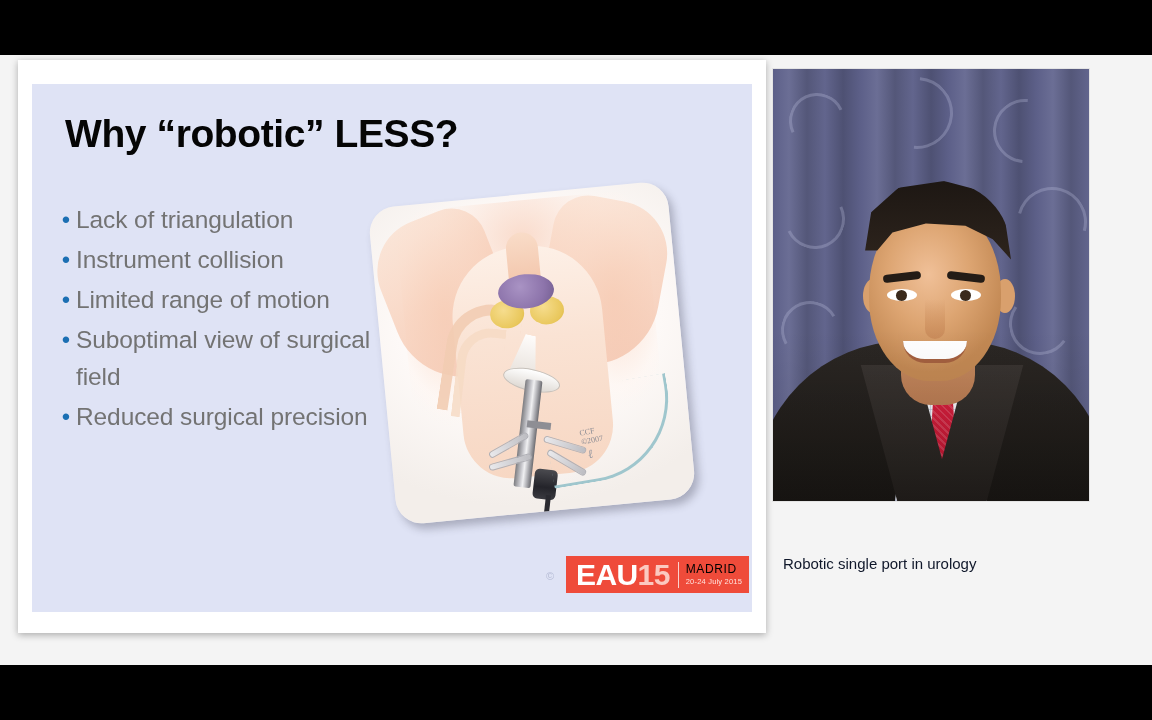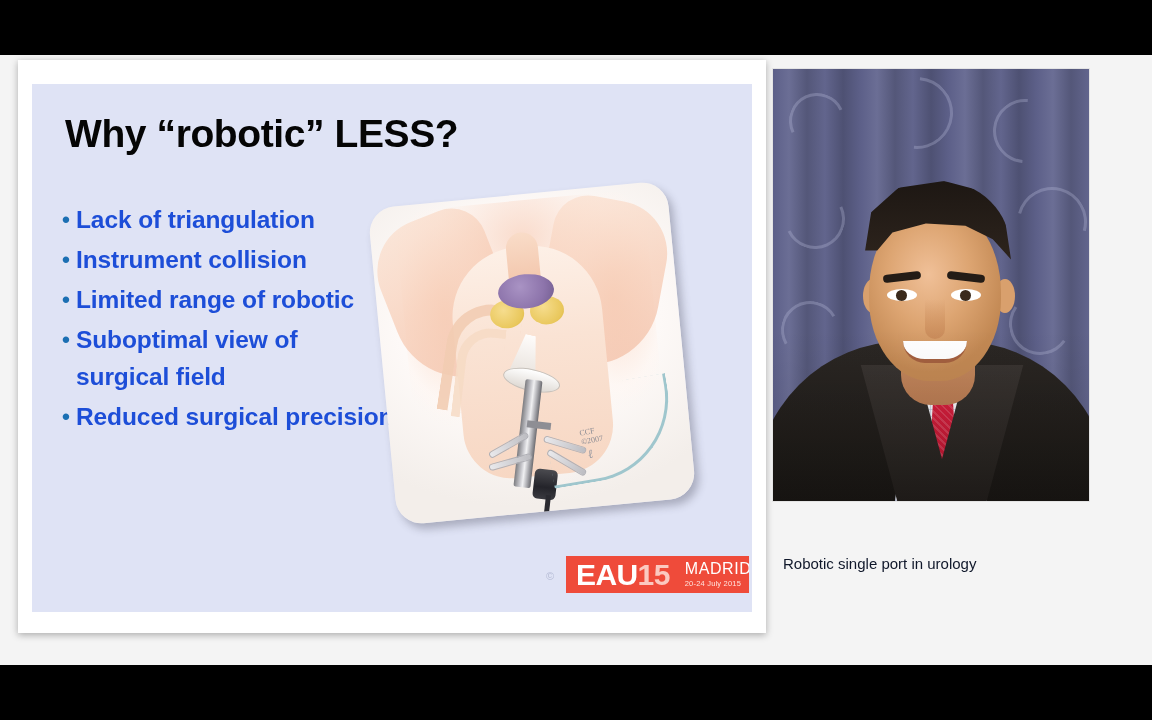--- a/index.html
+++ b/index.html
@@ -92,23 +92,23 @@
   .bullet-dot {
     flex: 0 0 auto;
     width: 20px;
     color: #1b6fb3;
     font-size: 24px;
     line-height: 37px;
     text-align: center;
   }
   .bullet-text {
     flex: 1 1 auto;
-    color: #1d4ed8;
+    color: #737373;
     font-size: 24.5px;
-    font-weight: bold;
+    font-weight: normal;
     line-height: 37px;
     letter-spacing: -0.1px;
   }
 
   
   #illustration {
     position: absolute;
     left: 350px;
     top: 110px;
     width: 322px;
@@ -306,22 +306,22 @@
   #eau-mark .eau { color: #ffffff; }
   #eau-mark .yr  { color: #fbc9c0; }
   #eau-divider {
     width: 1px;
     height: 26px;
     background: rgba(255,255,255,0.75);
     margin: 0 7px 0 8px;
   }
   #eau-city-wrap { display: flex; flex-direction: column; justify-content: center; }
   #eau-city {
-    color: #ffffff;
-    font-size: 16px;
+    color: #000000;
+    font-size: 12px;
     letter-spacing: 0.6px;
     line-height: 1.05;
   }
   #eau-dates {
     color: #ffe3de;
     font-size: 7.5px;
     letter-spacing: 0.2px;
     line-height: 1.2;
     margin-top: 1px;
   }
@@ -527,21 +527,21 @@
           <li class="bullet-row">
             <span class="bullet-dot">•</span>
             <span class="bullet-text">Lack of triangulation</span>
           </li>
           <li class="bullet-row">
             <span class="bullet-dot">•</span>
             <span class="bullet-text">Instrument collision</span>
           </li>
           <li class="bullet-row">
             <span class="bullet-dot">•</span>
-            <span class="bullet-text">Limited range of robotic</span>
+            <span class="bullet-text">Limited range of motion</span>
           </li>
           <li class="bullet-row">
             <span class="bullet-dot">•</span>
             <span class="bullet-text">Suboptimal view of surgical field</span>
           </li>
           <li class="bullet-row">
             <span class="bullet-dot">•</span>
             <span class="bullet-text">Reduced surgical precision</span>
           </li>
         </ul>

